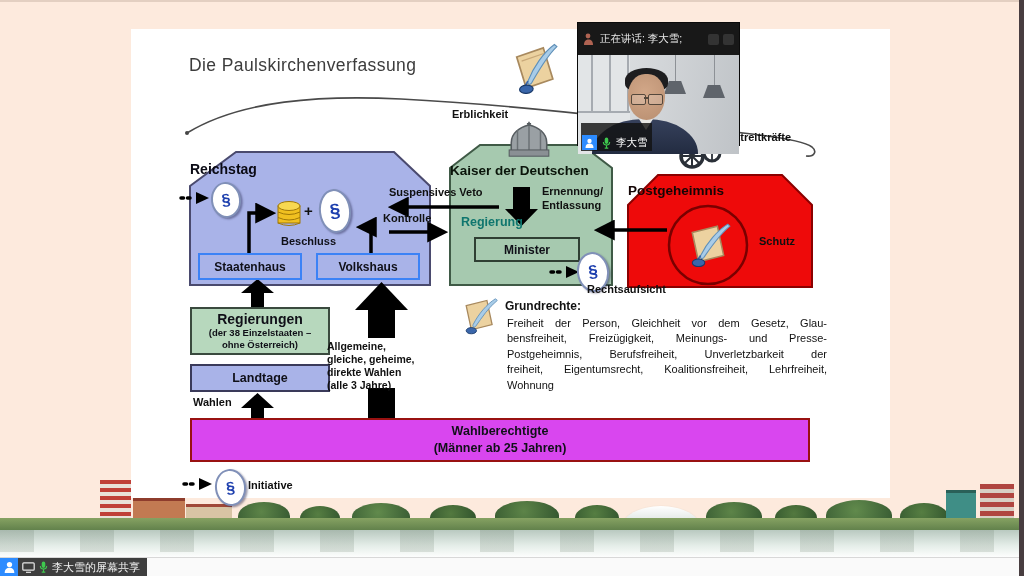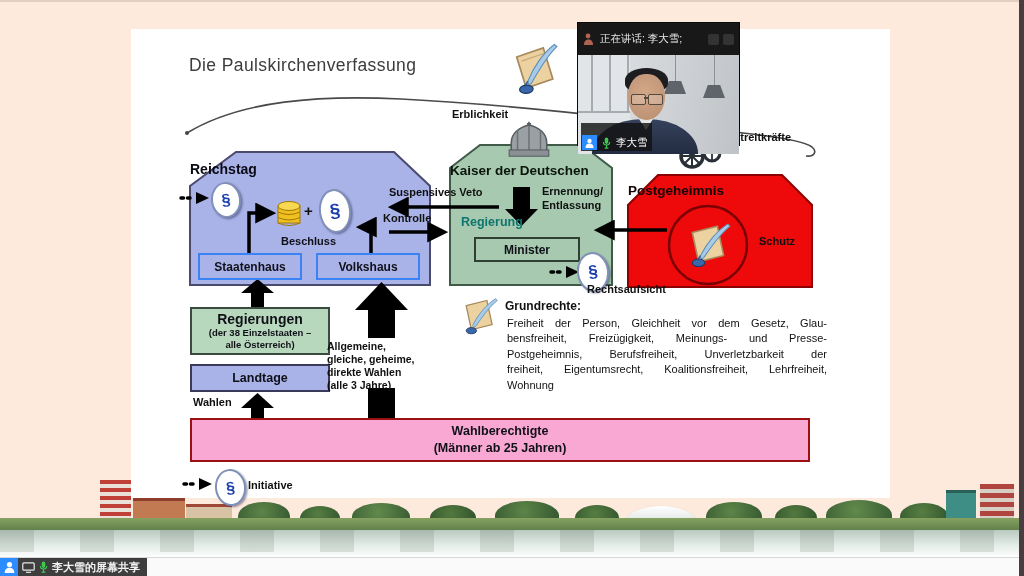--- a/index.html
+++ b/index.html
@@ -36,21 +36,21 @@
       radial-gradient(circle at 45% 40%,#d2a788,#b88e70);border-radius:46% 46% 50% 50%;}
   #person-hair{left:47px;top:13px;width:43px;height:24px;background:#1d1d1f;border-radius:50% 50% 34% 34%;}
   .glass{position:absolute;top:39px;width:13px;height:9px;border:1.5px solid #55483c;
       border-radius:2px;background:rgba(255,255,255,.18);}
   #vo-name{position:absolute;left:3px;bottom:3px;display:flex;align-items:center;
       background:rgba(18,18,18,.82);padding:12px 4px 1px 1px;gap:5px;}
   #vo-name .nm{color:#fff;font-size:10.5px;}
   .blue-sq{width:15px;height:15px;background:#2d8cff;display:flex;align-items:center;justify-content:center;}
   
   #bottom-bar{left:0;top:557px;width:1024px;height:19px;background:#fafafa;border-top:1px solid #d8d8d8;z-index:9;}
-  #share-pill{left:0;top:558px;height:18px;display:flex;align-items:center;z-index:11;font-weight:bold;}
+  #share-pill{left:0;top:558px;height:18px;display:flex;align-items:center;z-index:11;}
   #share-pill .blue-sq{width:18px;height:18px;}
   #share-dark{display:flex;align-items:center;height:18px;background:#3e3e3e;padding:0 7px 0 4px;gap:4px;}
   #share-dark .txt{color:#f2f2f2;font-size:11px;white-space:nowrap;}
   
   #wallpaper{left:0;top:478px;width:1024px;height:80px;z-index:1;overflow:hidden;}
   .tree{position:absolute;border-radius:50% 50% 40% 40%;}
   .bldg{position:absolute;}
   #water{position:absolute;left:0;top:52px;width:1024px;height:28px;
       background:linear-gradient(180deg,#b9c9c0 0%,#e4ede8 55%,#ffffff 100%);}
   #water-streaks{position:absolute;left:0;top:52px;width:1024px;height:22px;opacity:.35;
@@ -208,35 +208,35 @@
       <path d="M14,32 L10,38" stroke="#3a66aa" stroke-width="1.6"></path>
       <ellipse cx="12" cy="39" rx="6" ry="3.6" fill="#3a66aa" stroke="#1a3a6a"></ellipse>
     </svg>
   </div>
   <div class="lbl" style="left:628px;top:206px;">Schutz</div>
   <div class="lbl" style="left:456px;top:210px;margin-top:44px;">Rechtsaufsicht</div>
 
   <div class="box" style="left:59px;top:278px;width:140px;height:48px;background:#b7d8bd;border-color:#3a4a3e;flex-direction:column;line-height:12px;">
     <div style="font-size:14px;line-height:15px;">Regierungen</div>
     <div style="font-size:9.5px;">(der 38 Einzelstaaten –</div>
-    <div style="font-size:9.5px;">alle Österreich)</div>
+    <div style="font-size:9.5px;">ohne Österreich)</div>
   </div>
   <div class="box" style="left:59px;top:335px;width:140px;height:28px;background:#a9b3e8;border-color:#3a3a5a;font-size:12.5px;">
     <span>Landtage</span>
     </div>
   <div class="lbl" style="left:62px;top:367px;">Wahlen</div>
 
   <div class="abs ctr b" style="left:196px;top:311px;width:150px;font-size:10.5px;line-height:13px;color:#101010;">
     <div>Allgemeine,</div>
     <div>gleiche, geheime,</div>
     <div>direkte Wahlen</div>
     <div>(alle 3 Jahre)</div>
   </div>
 
-  <div class="box" style="left:59px;top:389px;width:620px;height:44px;background:#f9a8d4;border-color:#991111;flex-direction:column;">
+  <div class="box" style="left:59px;top:389px;width:620px;height:44px;background:#d946ef;border-color:#991111;flex-direction:column;">
     <div style="font-size:12.5px;line-height:17px;">Wahlberechtigte</div>
     <div style="font-size:12.5px;line-height:17px;">(Männer ab 25 Jahren)</div>
   </div>
 
   <div class="abs" style="left:330px;top:267px;width:38px;height:40px;">
     <svg width="38" height="40" viewBox="0 0 44 44">
       <polygon points="6,10 30,4 36,32 12,38" fill="#ecd2a0" stroke="#a8895e" stroke-width="1.5"></polygon>
       <path d="M40,2 C30,8 20,20 14,32 C13,34 15,36 17,34 C24,24 32,12 42,4 Z" fill="#a8cce8" stroke="#6090b8" stroke-width="1"></path>
       <ellipse cx="12" cy="39" rx="6" ry="3.6" fill="#3a66aa" stroke="#1a3a6a"></ellipse>
     </svg>

